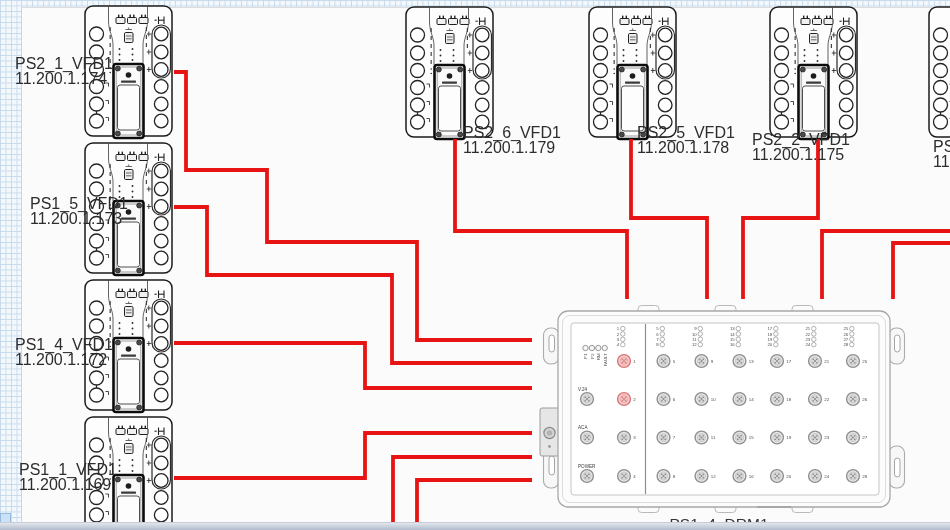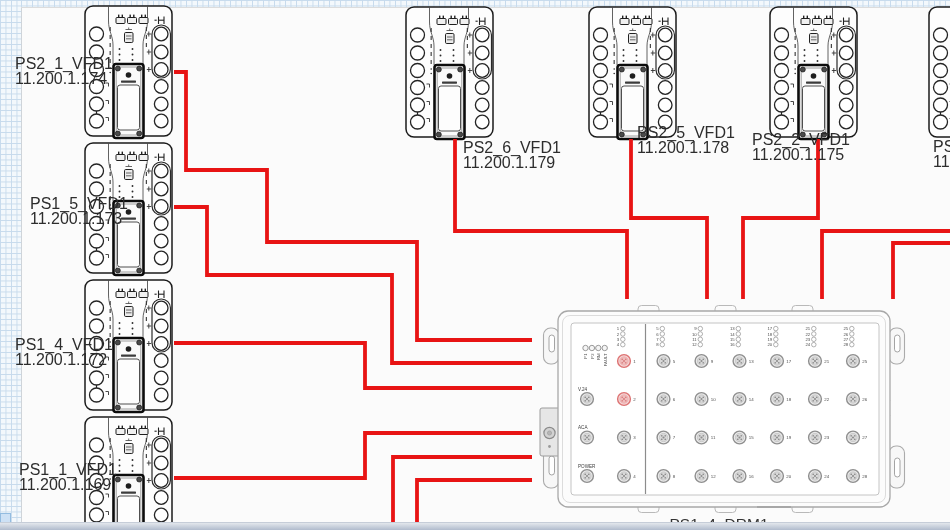--- a/index.html
+++ b/index.html
@@ -668,21 +668,21 @@
   <div>11.200.1.173</div>
 </div>
 <div class="dev-label" style="left:15px;top:337px">
   <div>PS1_4_VFD1</div>
   <div>11.200.1.172</div>
 </div>
 <div class="dev-label" style="left:19px;top:462px">
   <div>PS1_1_VFD1</div>
   <div>11.200.1.169</div>
 </div>
-<div class="dev-label" style="left:463px;top:140px">
+<div class="dev-label" style="left:463px;top:125px">
   <div>PS2_6_VFD1</div>
   <div>11.200.1.179</div>
 </div>
 <div class="dev-label" style="left:637px;top:125px">
   <div>PS2_5_VFD1</div>
   <div>11.200.1.178</div>
 </div>
 <div class="dev-label" style="left:752px;top:132px">
   <div>PS2_2_VFD1</div>
   <div>11.200.1.175</div>

